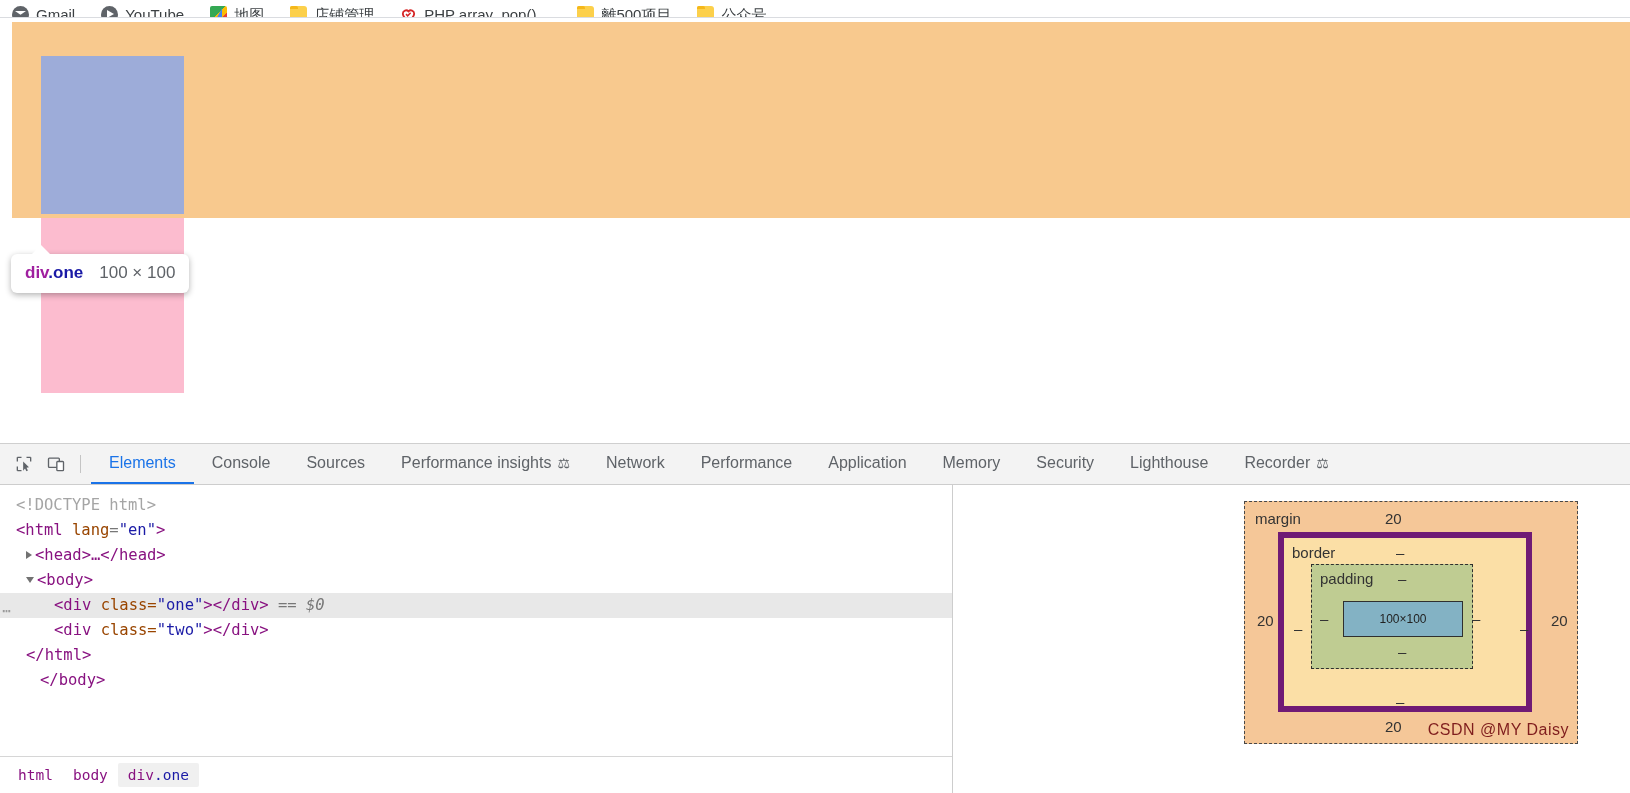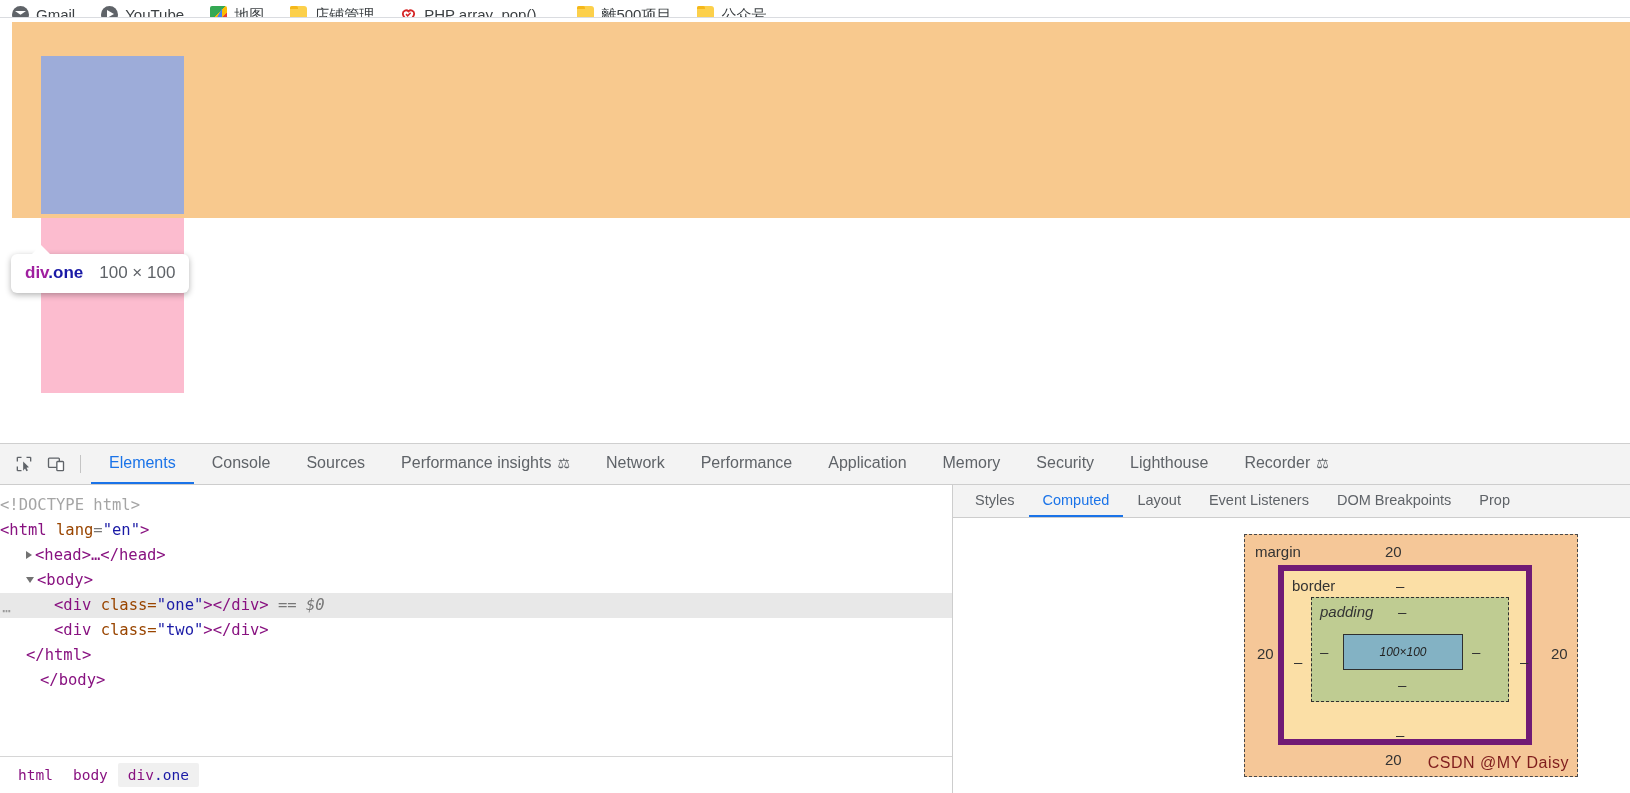--- a/index.html
+++ b/index.html
@@ -169,21 +169,21 @@
   }
   .dom-tree {
     flex: 1;
     padding: 8px 0 0 0;
     font-family: "DejaVu Sans Mono", monospace;
     font-size: 15.5px;
     line-height: 25px;
     overflow: hidden;
     color: #333;
   }
-  .dom-line { position: relative; white-space: pre; height: 25px; }
+  .dom-line { position: relative; padding-left: 16px; white-space: pre; height: 25px; }
   .dom-line.sel { background: #e8e8e8; }
   .doctype { color: #a5a5a5; }
   .tagpunct { color: #881280; }
   .tagname { color: #881280; }
   .attrname { color: #994500; }
   .attrval  { color: #1a1aa6; }
   .dollar   { color: #777; font-style: italic; }
   .eq       { color: #777; }
   .tri {
     display: inline-block; width: 0; height: 0; margin-right: 3px;
@@ -278,24 +278,23 @@
     padding-left: 20px;
   }
   .bm-border-label { left: 8px; top: 6px; }
   .bm-border-top   { left: 112px; top: 6px; }
   .bm-border-left  { left: 10px; top: 82px; }
   .bm-border-right { left: 236px; top: 82px; }
   .bm-border-bottom{ left: 112px; top: 155px; }
 
   .bm-padding {
     position: absolute; left: 27px; top: 26px;
-    width: 198px; height: 105px;
+    width: 162px; height: 105px;
     background: #bfcc92;
     border: 1px dashed #2f2f2f;
-    font-style: italic;
   }
   .bm-padding-label { left: 8px; top: 5px; }
   .bm-padding-top   { left: 86px; top: 5px; }
   .bm-padding-left  { left: 8px; top: 45px; }
   .bm-padding-right { left: 160px; top: 45px; }
   .bm-padding-bottom{ left: 86px; top: 78px; }
 
   .bm-content {
     position: absolute; left: 31px; top: 36px;
     width: 120px; height: 36px;
@@ -453,40 +452,20 @@
         </div>
 
         <div class="breadcrumb">
           <div class="crumb"><span>html</span></div>
           <div class="crumb"><span>body</span></div>
           <div class="crumb active"><span>div</span><span class="cls">.one</span></div>
         </div>
       </div>
 
       <div class="side-pane">
-        <div class="side-tabs">
-          <div class="side-tab">
-              <span>Styles</span>
-            </div>
-          <div class="side-tab active">
-              <span>Computed</span>
-            </div>
-          <div class="side-tab">
-              <span>Layout</span>
-            </div>
-          <div class="side-tab">
-              <span>Event Listeners</span>
-            </div>
-          <div class="side-tab">
-              <span>DOM Breakpoints</span>
-            </div>
-          <div class="side-tab">
-              <span>Prop</span>
-            </div>
-        </div>
 
         <div class="computed-body">
 
           <div class="boxmodel">
             <span class="bm-label bm-margin-label">margin</span>
             <span class="bm-label bm-margin-top">20</span>
             <span class="bm-label bm-margin-left">20</span>
             <span class="bm-label bm-margin-right">20</span>
             <span class="bm-label bm-margin-bottom">20</span>
 

